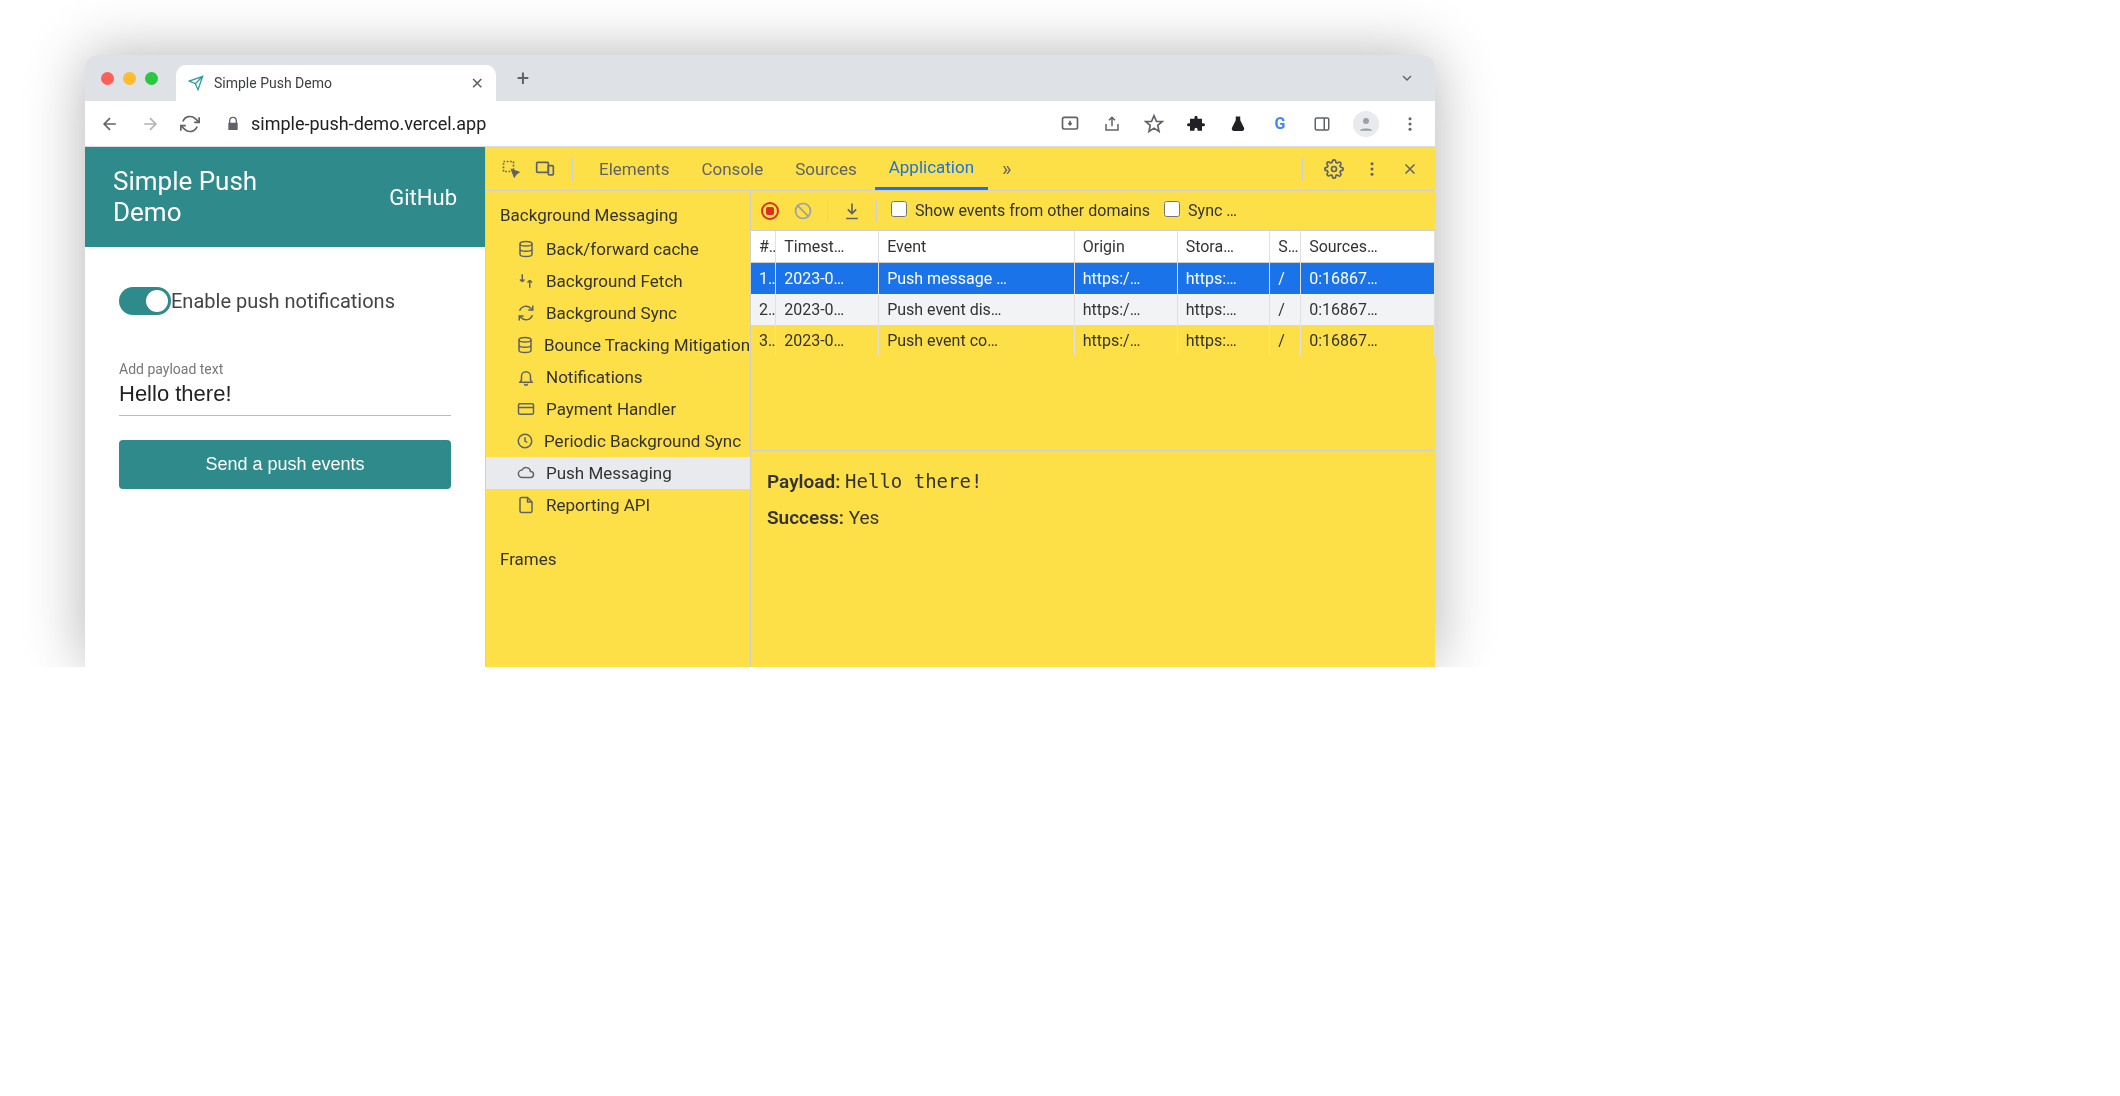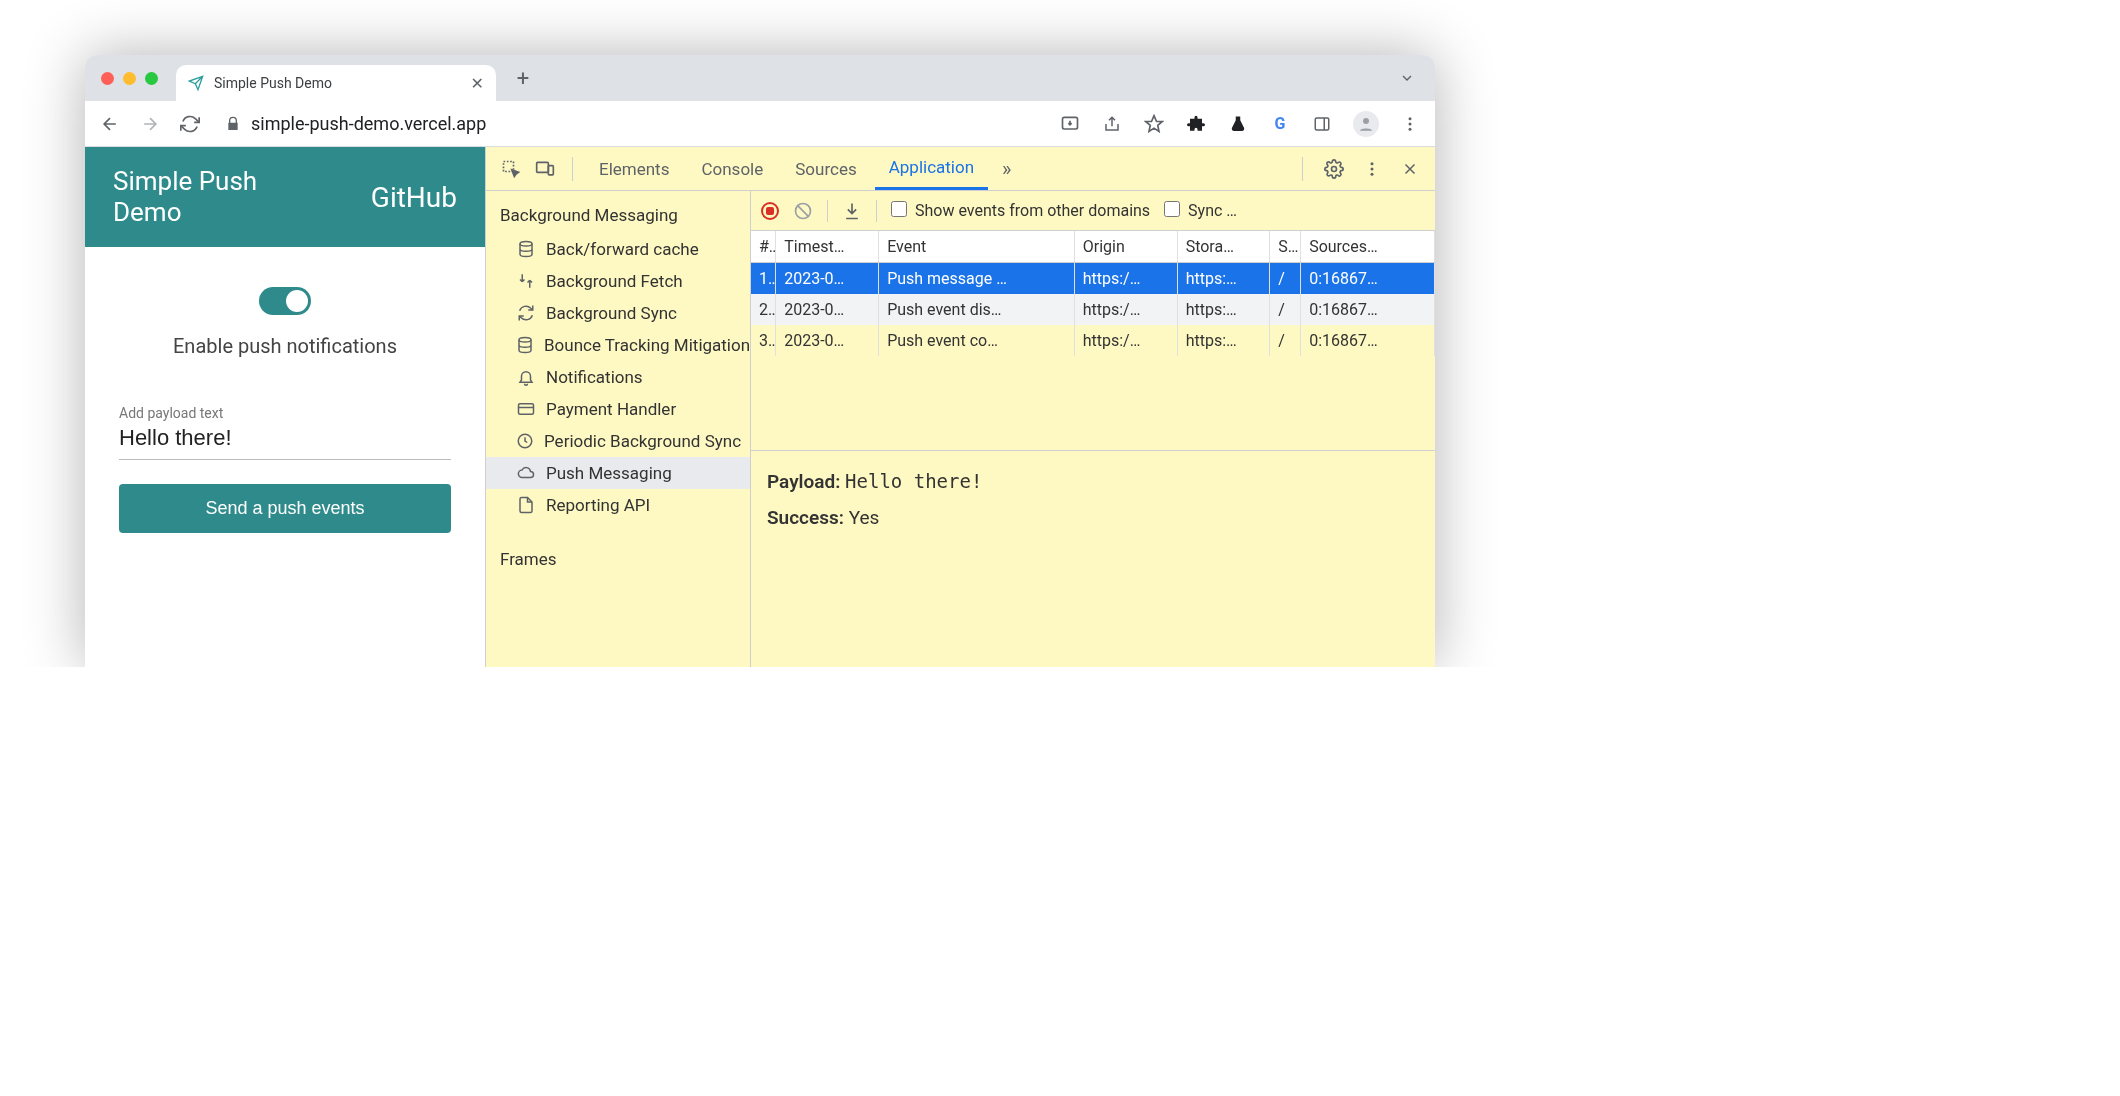--- a/index.html
+++ b/index.html
@@ -84,43 +84,43 @@
   .page-header {
     background:#2f8b8b;
     color:#fff;
     display:flex;
     align-items:center;
     justify-content:space-between;
     padding: 20px 28px;
     height: 100px;
   }
   .page-title { font-size:26px; font-weight:400; line-height:1.2; max-width:180px;}
-  .gh-link { font-size:28px; }
+  .gh-link { font-size:22px; }
   .page-body { padding: 40px 34px 0 34px; }
-  .toggle-row { display:flex; align-items:center; gap:18px; margin-bottom:40px;flex-direction:column; }
+  .toggle-row { display:flex; align-items:center; margin-bottom:40px; }
   .toggle {
     width:52px; height:28px; border-radius:20px; background:#2f8b8b; position:relative; cursor:pointer;
   }
   .toggle::after {
     content:""; position:absolute; right:3px; top:3px; width:22px; height:22px; background:#fff; border-radius:50%;
   }
   .toggle-label { font-size:20px; color:#444; line-height:1.3; }
   .payload-box { border-bottom:1px solid #bbb; padding:6px 0 8px 0; margin: 0 0 24px 0; }
   .payload-label { font-size:14px; color:#777; }
   .payload-input { border:none; outline:none; font-size:22px; color:#222; width:100%; background:transparent; padding-top:4px; }
   .send-btn {
     width:100%; background:#2f8b8b; color:#fff; border:none; padding:14px; font-size:18px; border-radius:4px; cursor:pointer;
   }
   
   .devtools {
     flex:1;
     border-left:1px solid #cfcfcf;
     display:flex;
     flex-direction:column;
-    background:#fef9c3;
+    background:#fde047;
     font-size:15px;
     color:#333;
   }
   .dt-tabs {
     height:44px;
     border-bottom:1px solid #cfcfcf;
     display:flex;
     align-items:center;
     padding:0 10px;
     gap:4px;

